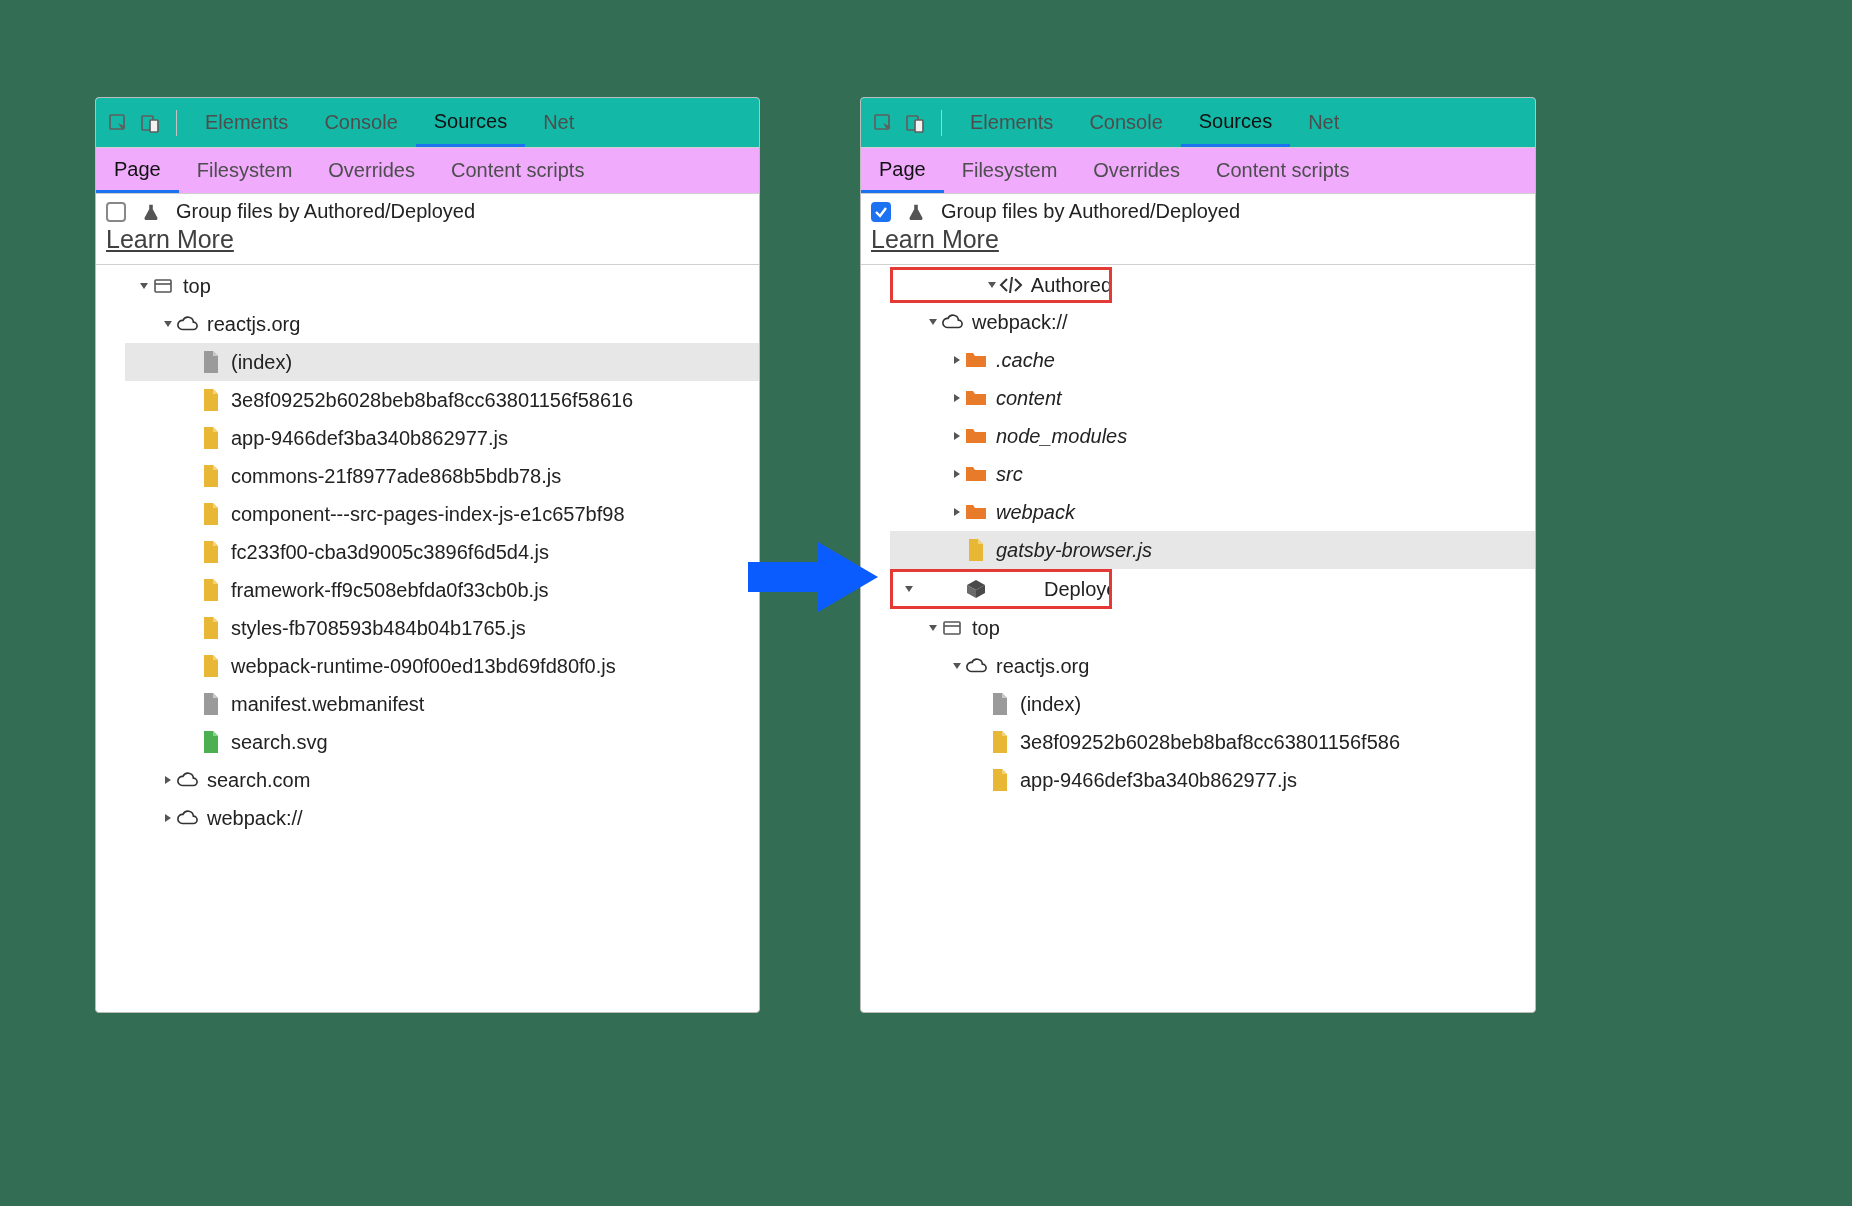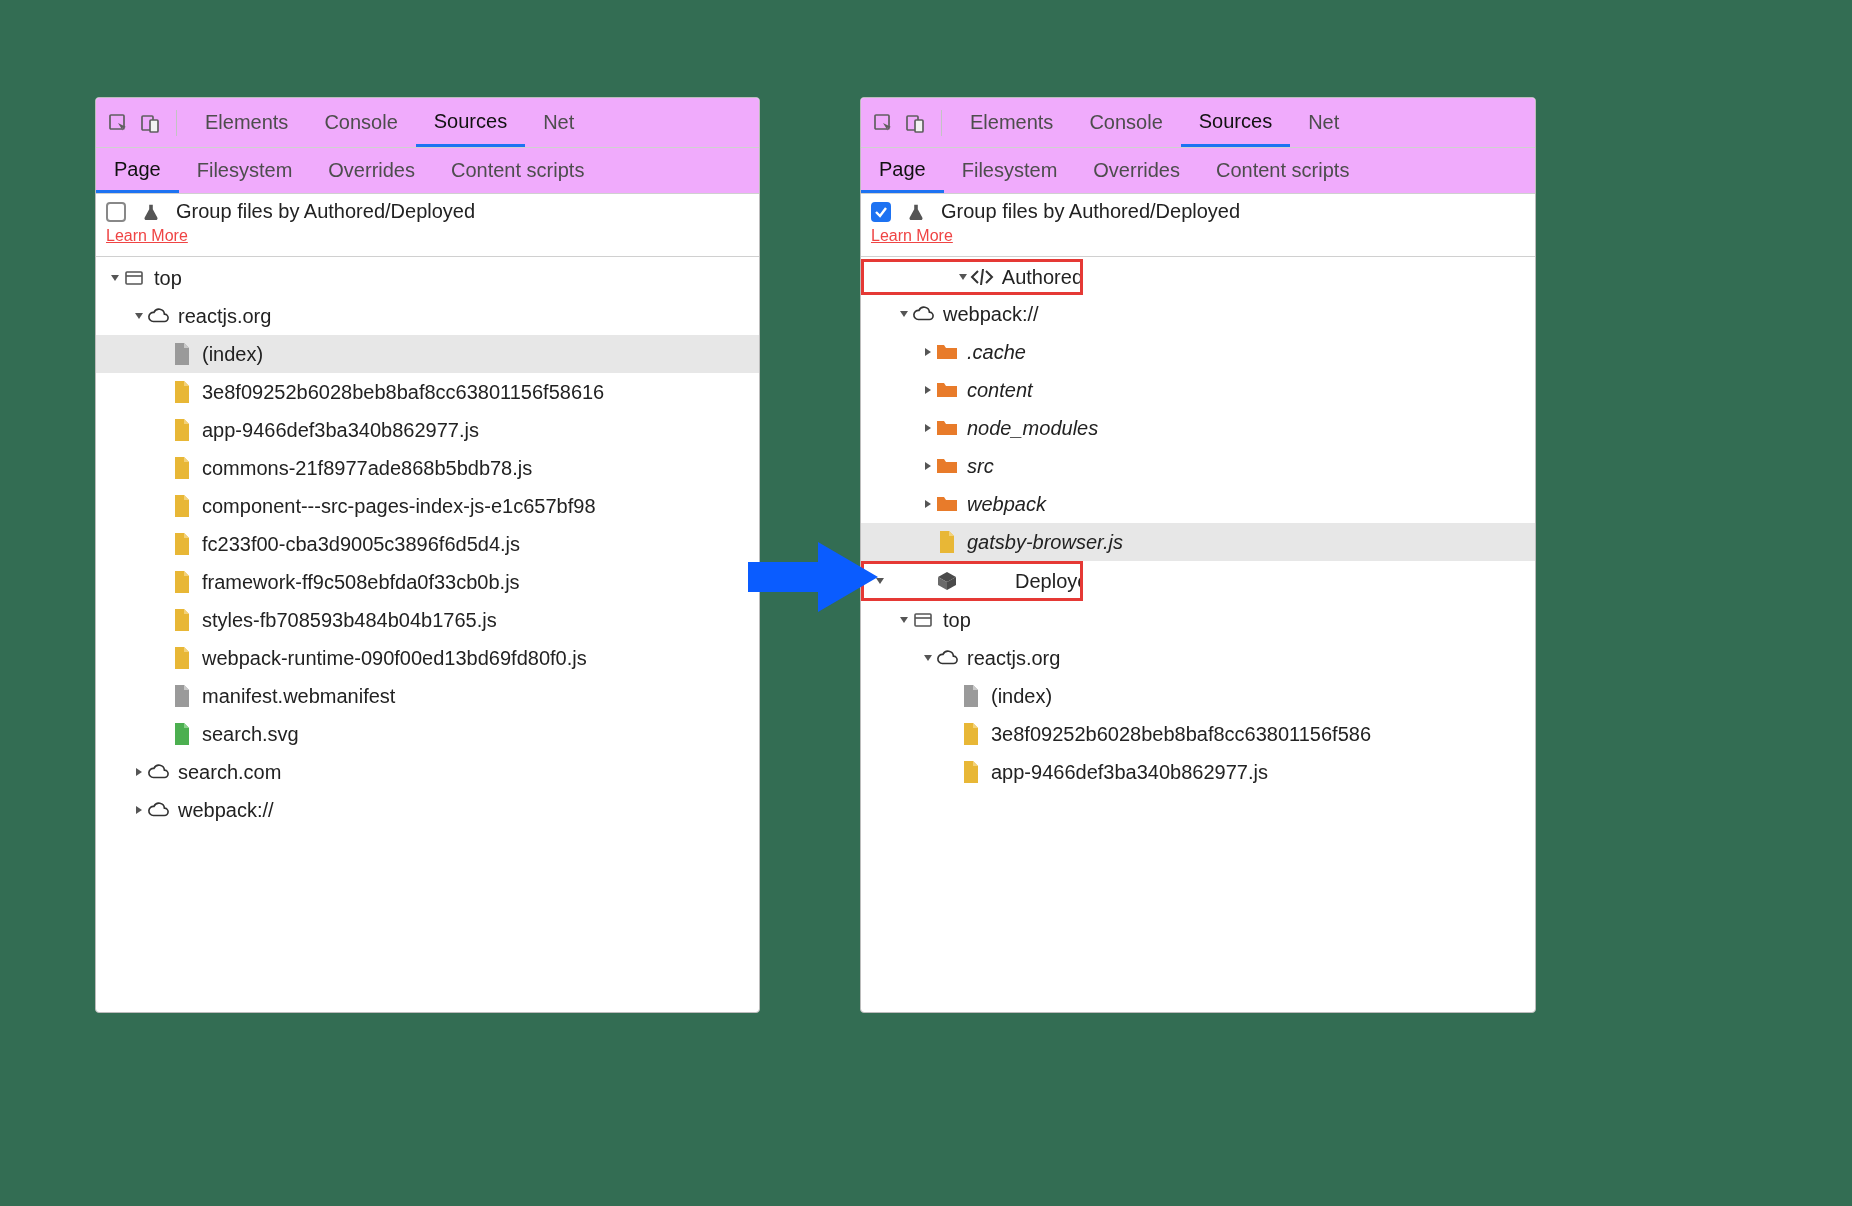--- a/index.html
+++ b/index.html
@@ -46,21 +46,21 @@
     justify-content: center;
     color: #0a5cff;
     z-index: 5;
   }
   
   .toolbar {
     display: flex;
     align-items: center;
     height: 50px;
     border-bottom: 1px solid #d0d0d0;
-    background: #f0abfc;
+    background: #14b8a6;
     font-size: 20px;
     color: #555;
     padding: 0 10px 0 6px;
     overflow: hidden;
   }
   .icon-btn {
     width: 28px;
     height: 28px;
     display: flex;
     align-items: center;
@@ -131,28 +131,28 @@
     justify-content: center;
     background: #fff;
     flex-shrink: 0;
   }
   .checkbox.checked {
     border-color: #1d72f2;
     background: #1d72f2;
     color: #fff;
   }
   .learnmore {
-    color: #ef4444;
+    color: #404040;
     text-decoration: underline;
-    font-size: 16px;
+    font-size: 25px;
     margin-top: 2px;
     display: inline-block;
   }
   
-  .tree { font-size: 20px; color: #222; padding-top: 2px; }
+  .tree { font-size: 20px; color: #222; padding-top: 2px; padding-left: 29px; }
   .row {
     display: flex;
     align-items: center;
     height: 38px;
     white-space: nowrap;
     overflow: hidden;
   }
   .row.sel { background: #e7e7e7; }
   .tw { width: 14px; display:flex; align-items:center; justify-content:center; color:#555; flex-shrink:0; }
   .ic { width: 24px; height: 24px; display:flex; align-items:center; justify-content:center; flex-shrink:0; }

